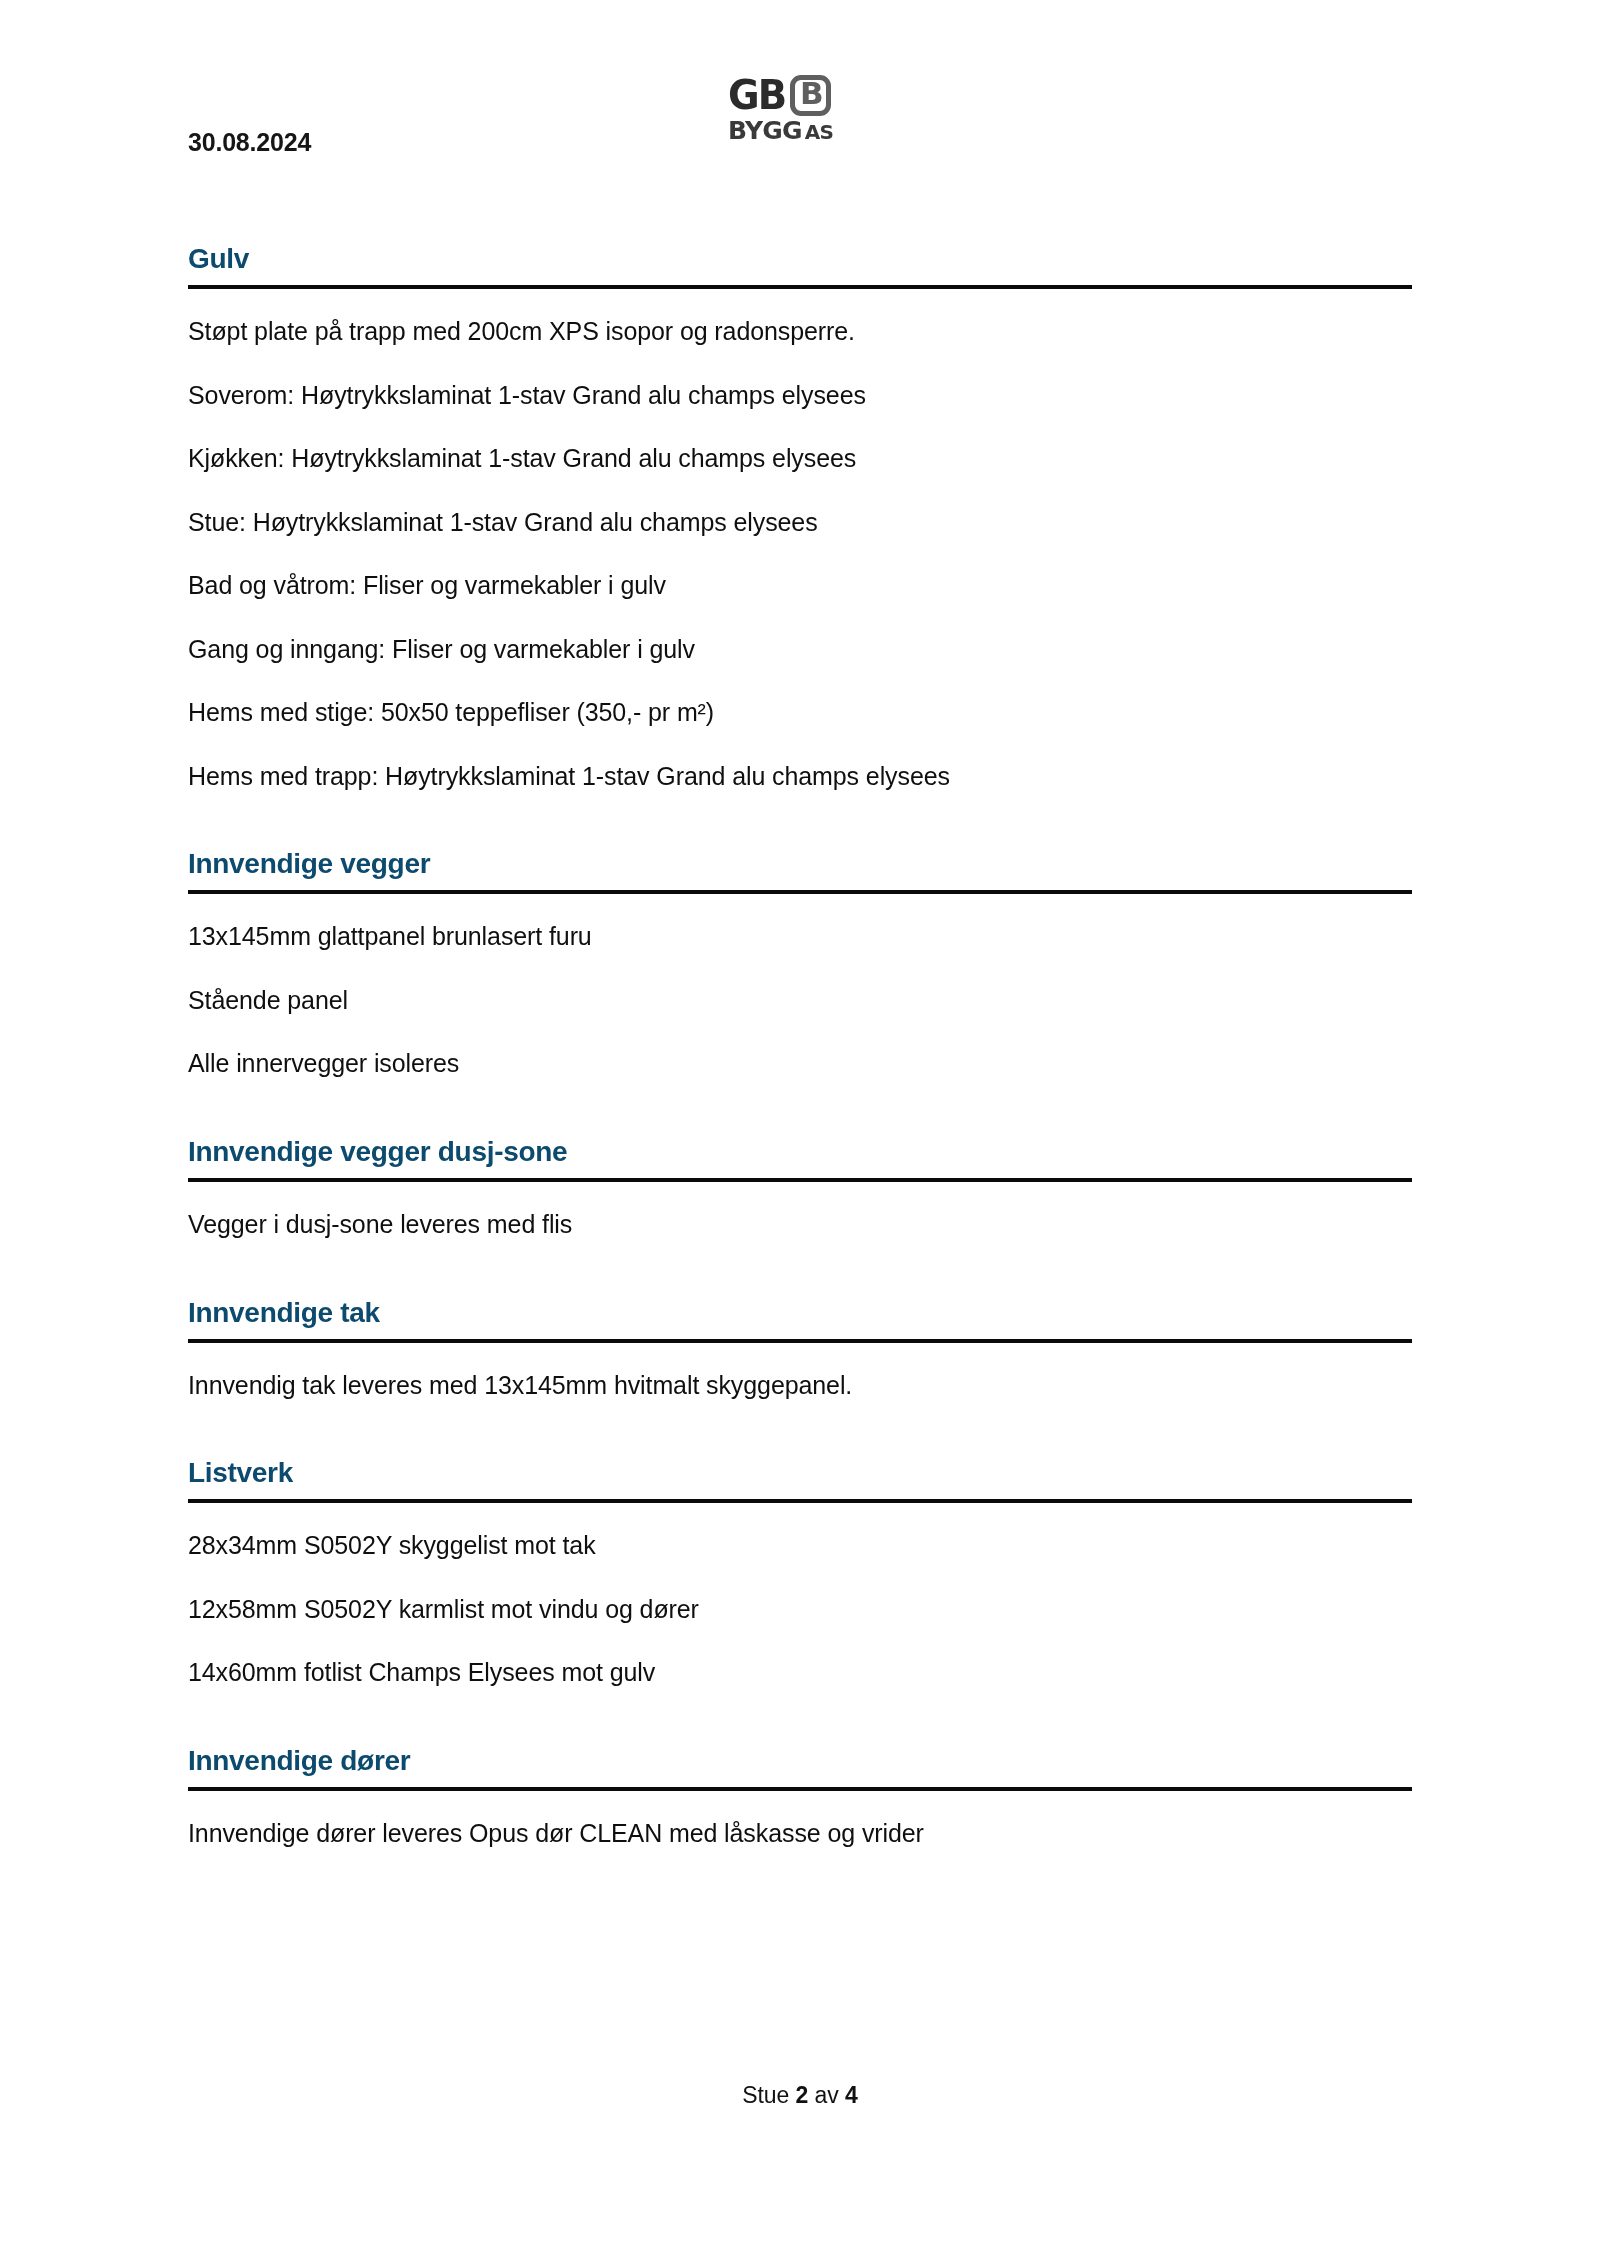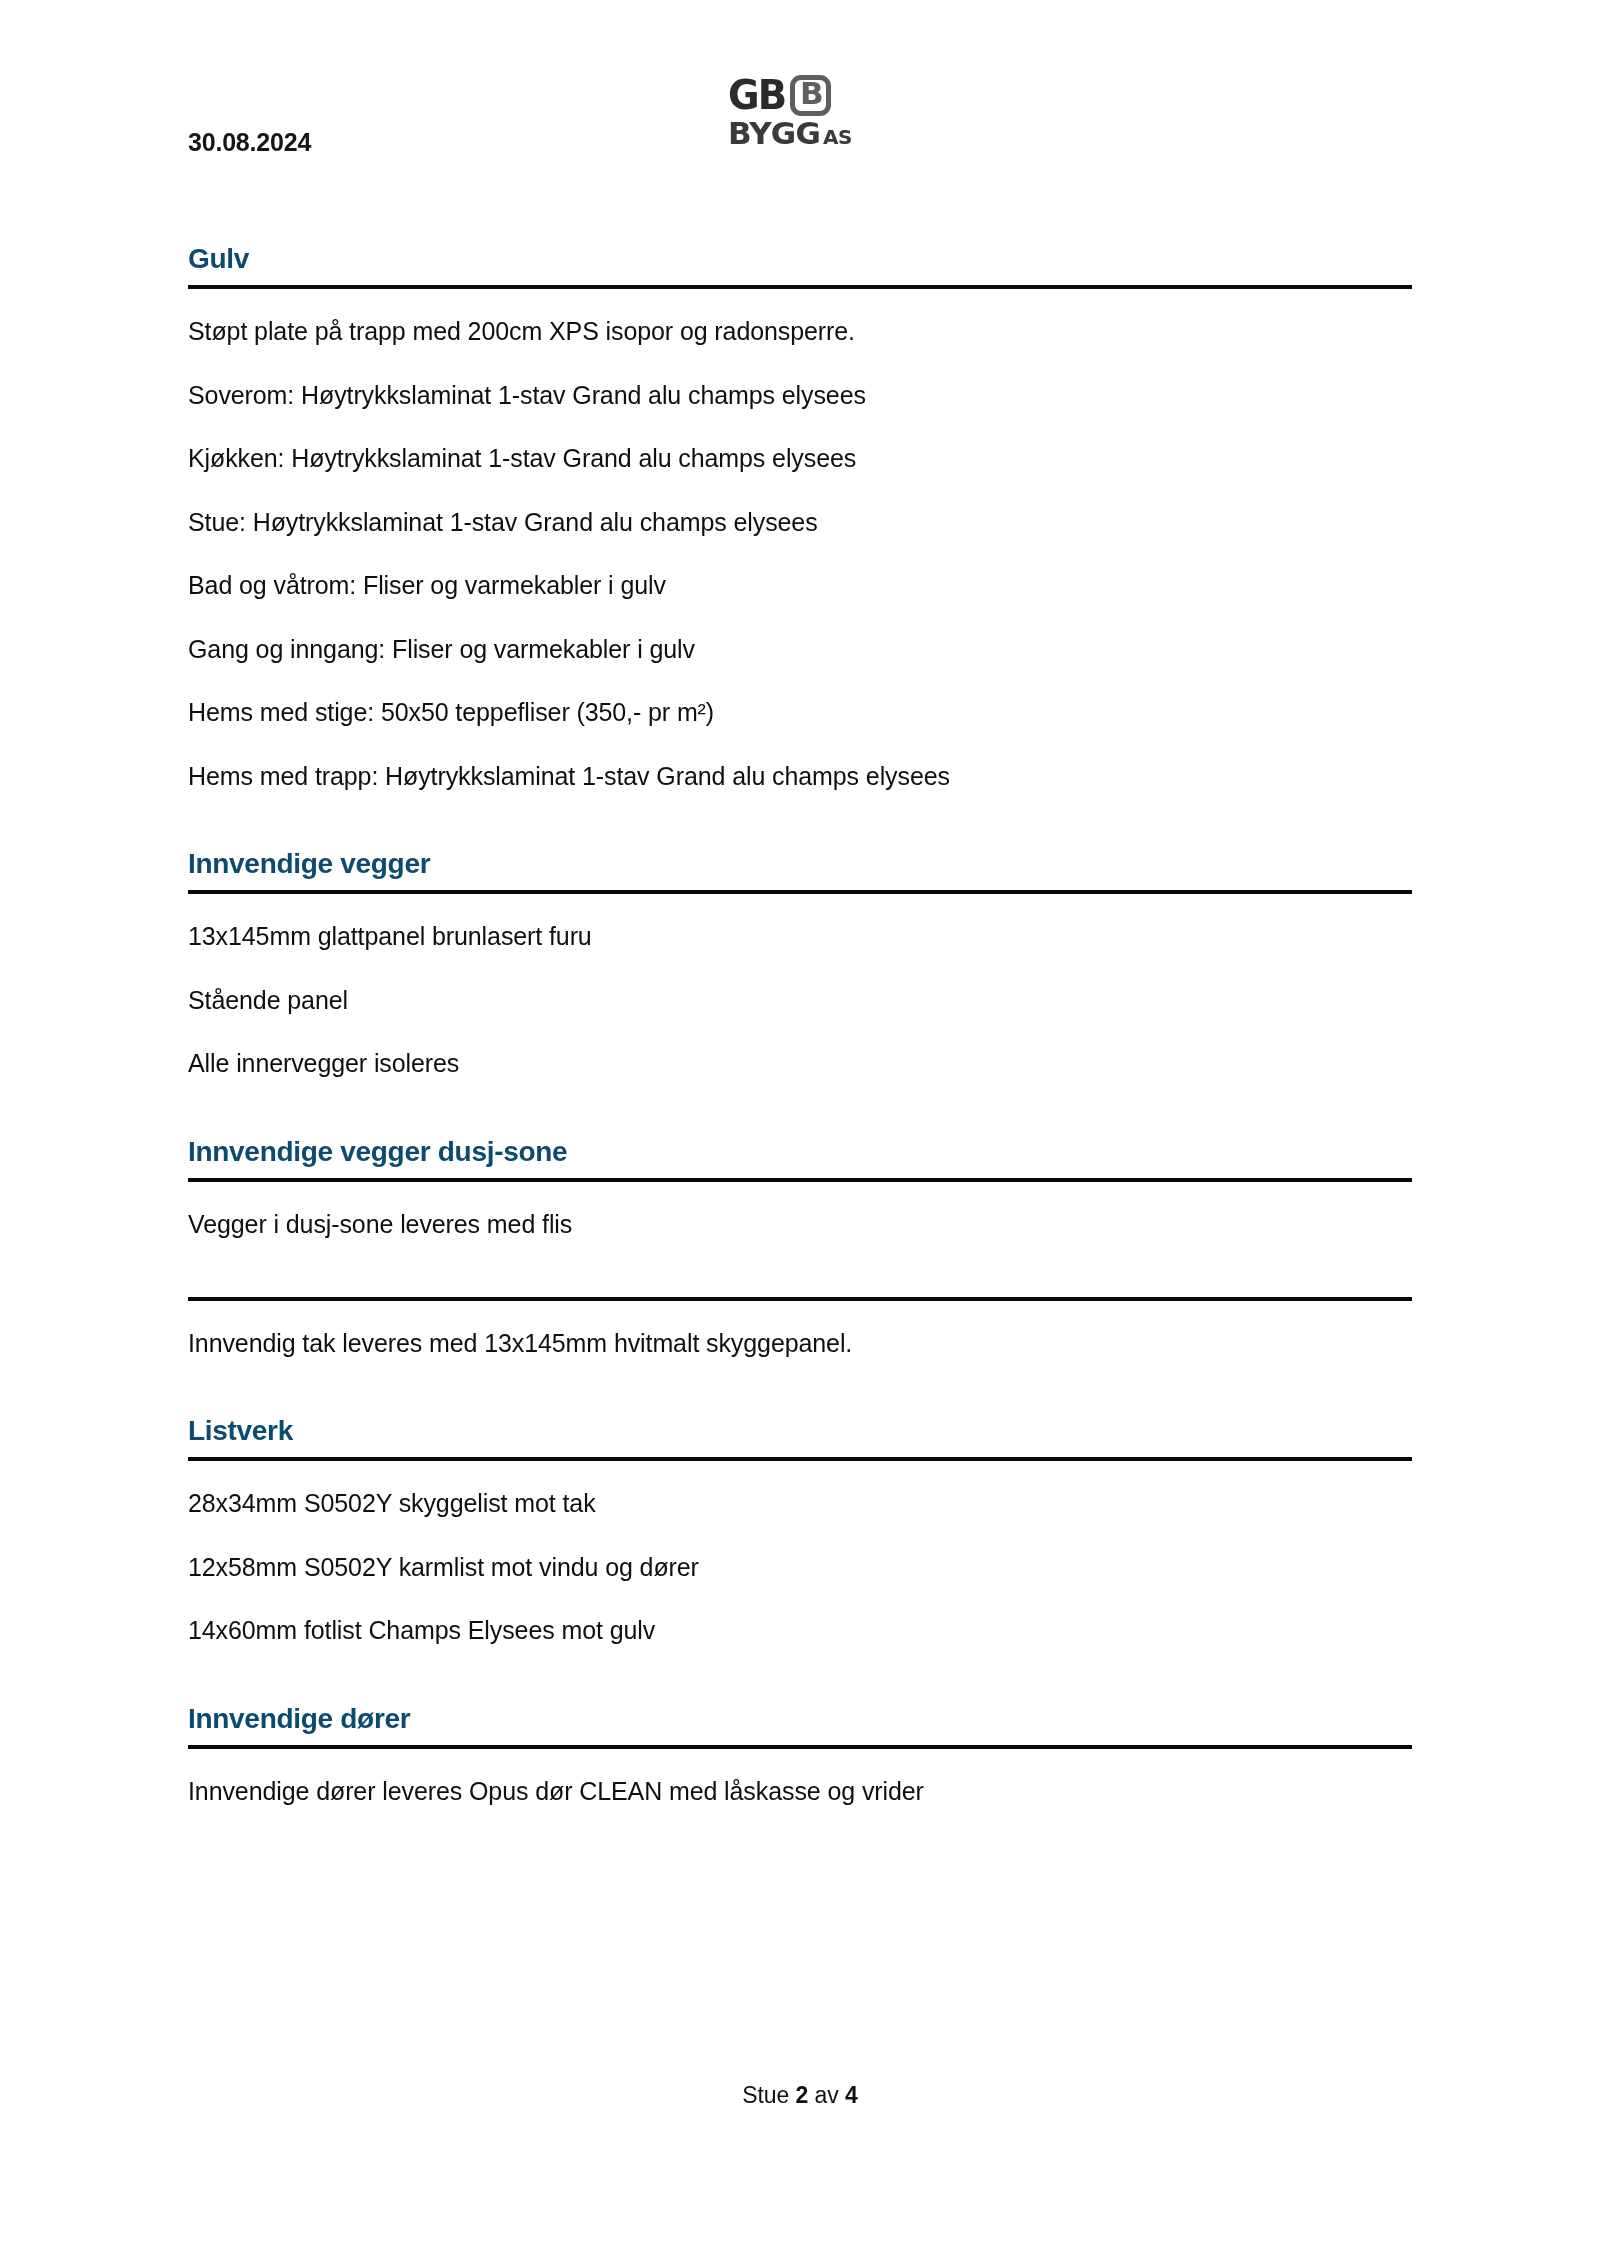--- a/index.html
+++ b/index.html
@@ -83,21 +83,21 @@
     color: #5f5f5f;
     font-family: "DejaVu Sans", sans-serif;
     line-height: 36px;
   }
   .logo-row-bottom {
     margin-top: 2px;
     line-height: 1;
     white-space: nowrap;
   }
   .logo-bygg {
-    font-size: 31px;
+    font-size: 25px;
     font-weight: 900;
     letter-spacing: -0.8px;
     color: #3a3a3a;
     font-family: "DejaVu Sans", sans-serif;
   }
   .logo-as {
     font-size: 20px;
     font-weight: 900;
     letter-spacing: -0.5px;
     color: #3a3a3a;
@@ -208,20 +208,21 @@
 
     <div class="section">
       <div class="section-heading">Innvendige vegger dusj-sone</div>
       <div class="section-rule"></div>
       <div class="section-lines">
         <p class="body-line">Vegger i dusj-sone leveres med flis</p>
       </div>
     </div>
 
     <div class="section">
+      <div class="section-heading">Innvendige tak</div>
       <div class="section-rule"></div>
       <div class="section-lines">
         <p class="body-line">Innvendig tak leveres med 13x145mm hvitmalt skyggepanel.</p>
       </div>
     </div>
 
     <div class="section">
       <div class="section-heading">Listverk</div>
       <div class="section-rule"></div>
       <div class="section-lines">

